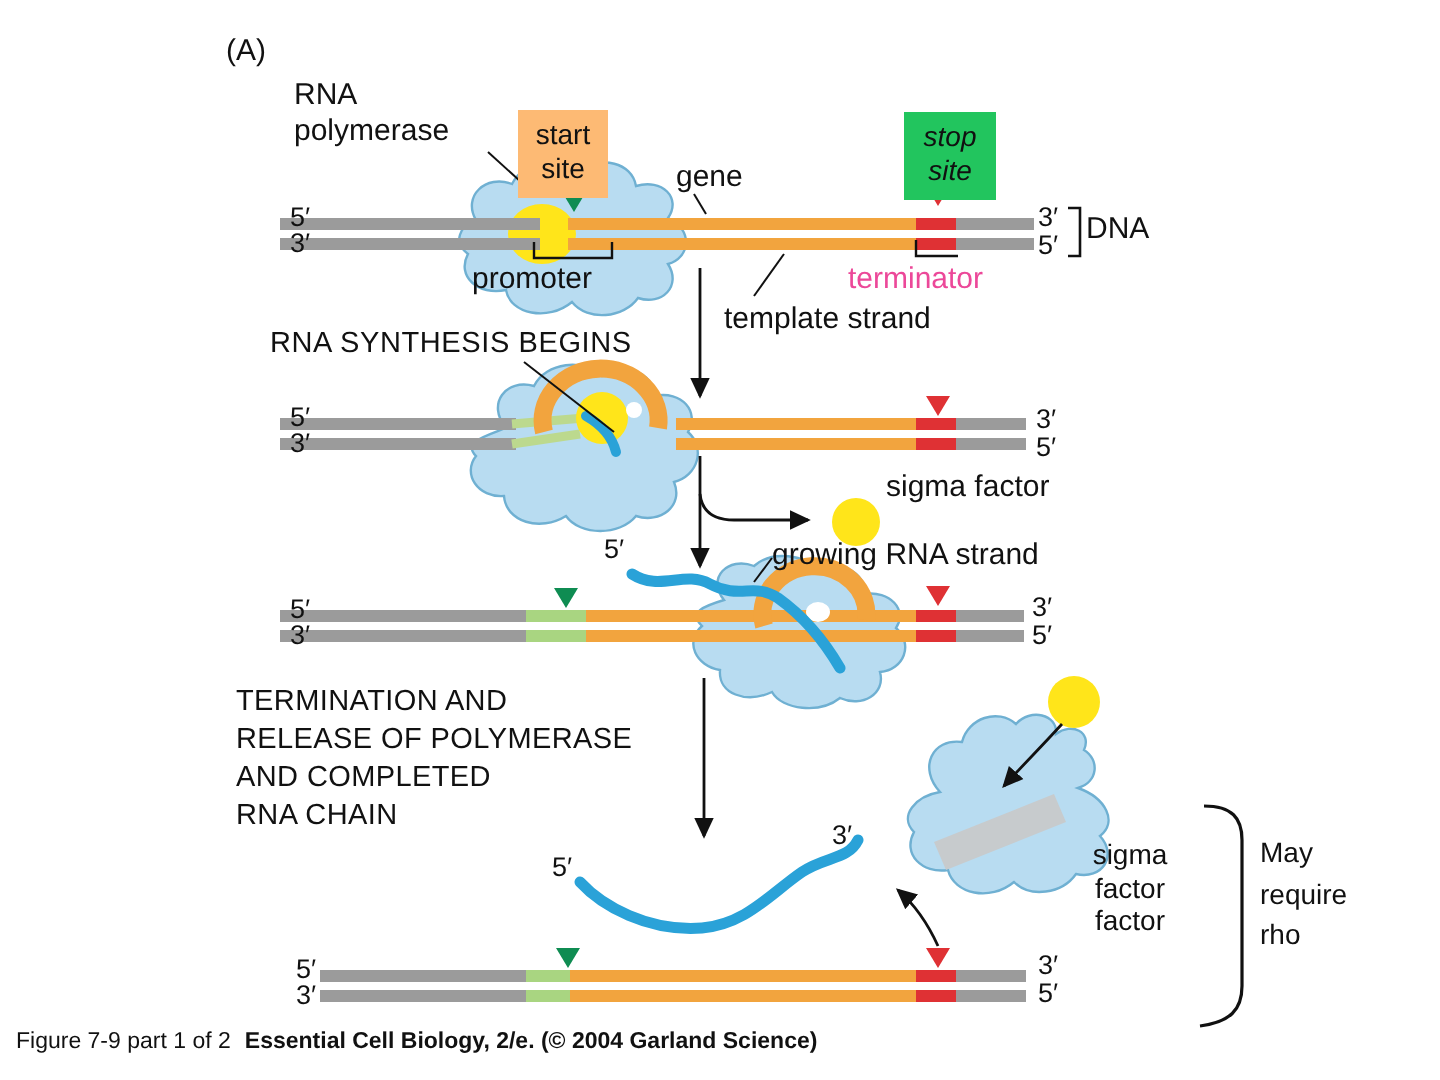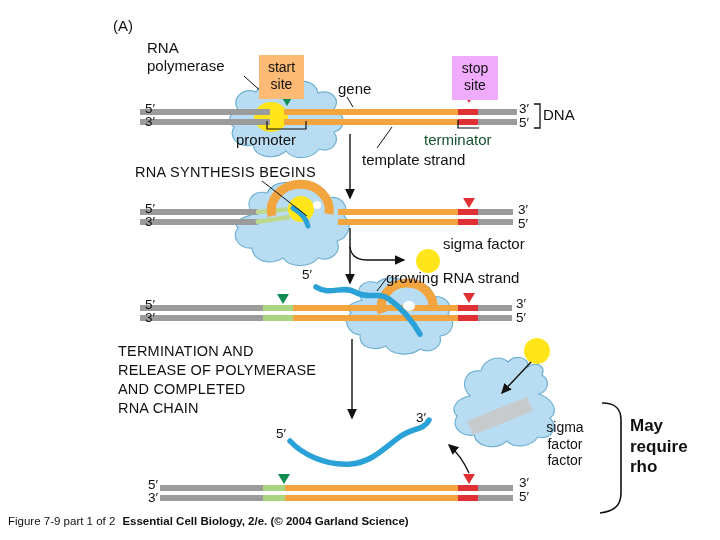--- a/index.html
+++ b/index.html
@@ -5,25 +5,25 @@
   html,body{margin:0;padding:0;background:#fff;}
   .fig{position:relative;width:720px;height:540px;background:#ffffff;overflow:hidden;
        font-family:"Liberation Sans",sans-serif;color:#111;}
   .fig svg{position:absolute;left:0;top:0;}
   .t{position:absolute;white-space:nowrap;font-size:15px;line-height:17px;}
   .panel{font-size:15px;}
   .caps{font-size:14.5px;letter-spacing:.3px;}
   .prime{font-size:13.5px;line-height:13px;}
   .sitebox{position:absolute;text-align:center;font-size:14px;line-height:16.5px;padding-top:4px;}
   .start-bg{background:#fdba74;}
-  .stop-bg{background:#f0abfc;}
-  .magenta{color:#14532d;}
+  .stop-bg{background:#22c55e;font-style:italic;}
+  .magenta{color:#ec4899;}
   .term-block{position:absolute;text-align:left;font-size:14.5px;line-height:19px;letter-spacing:.2px;}
   .rebinds{position:absolute;text-align:center;font-size:14px;line-height:16.5px;}
-  .rho{position:absolute;font-size:17px;line-height:20.5px;font-weight:bold;}
+  .rho{position:absolute;font-size:14px;line-height:20.5px;font-weight:normal;}
   .caption{position:absolute;font-size:11.5px;}
   .caption .bold{font-weight:bold;margin-left:7px;}
 </style>
 </head>
 <body>
 
 <div class="fig">
 
 <svg width="720" height="540" viewBox="0 0 720 540">
   <defs>

